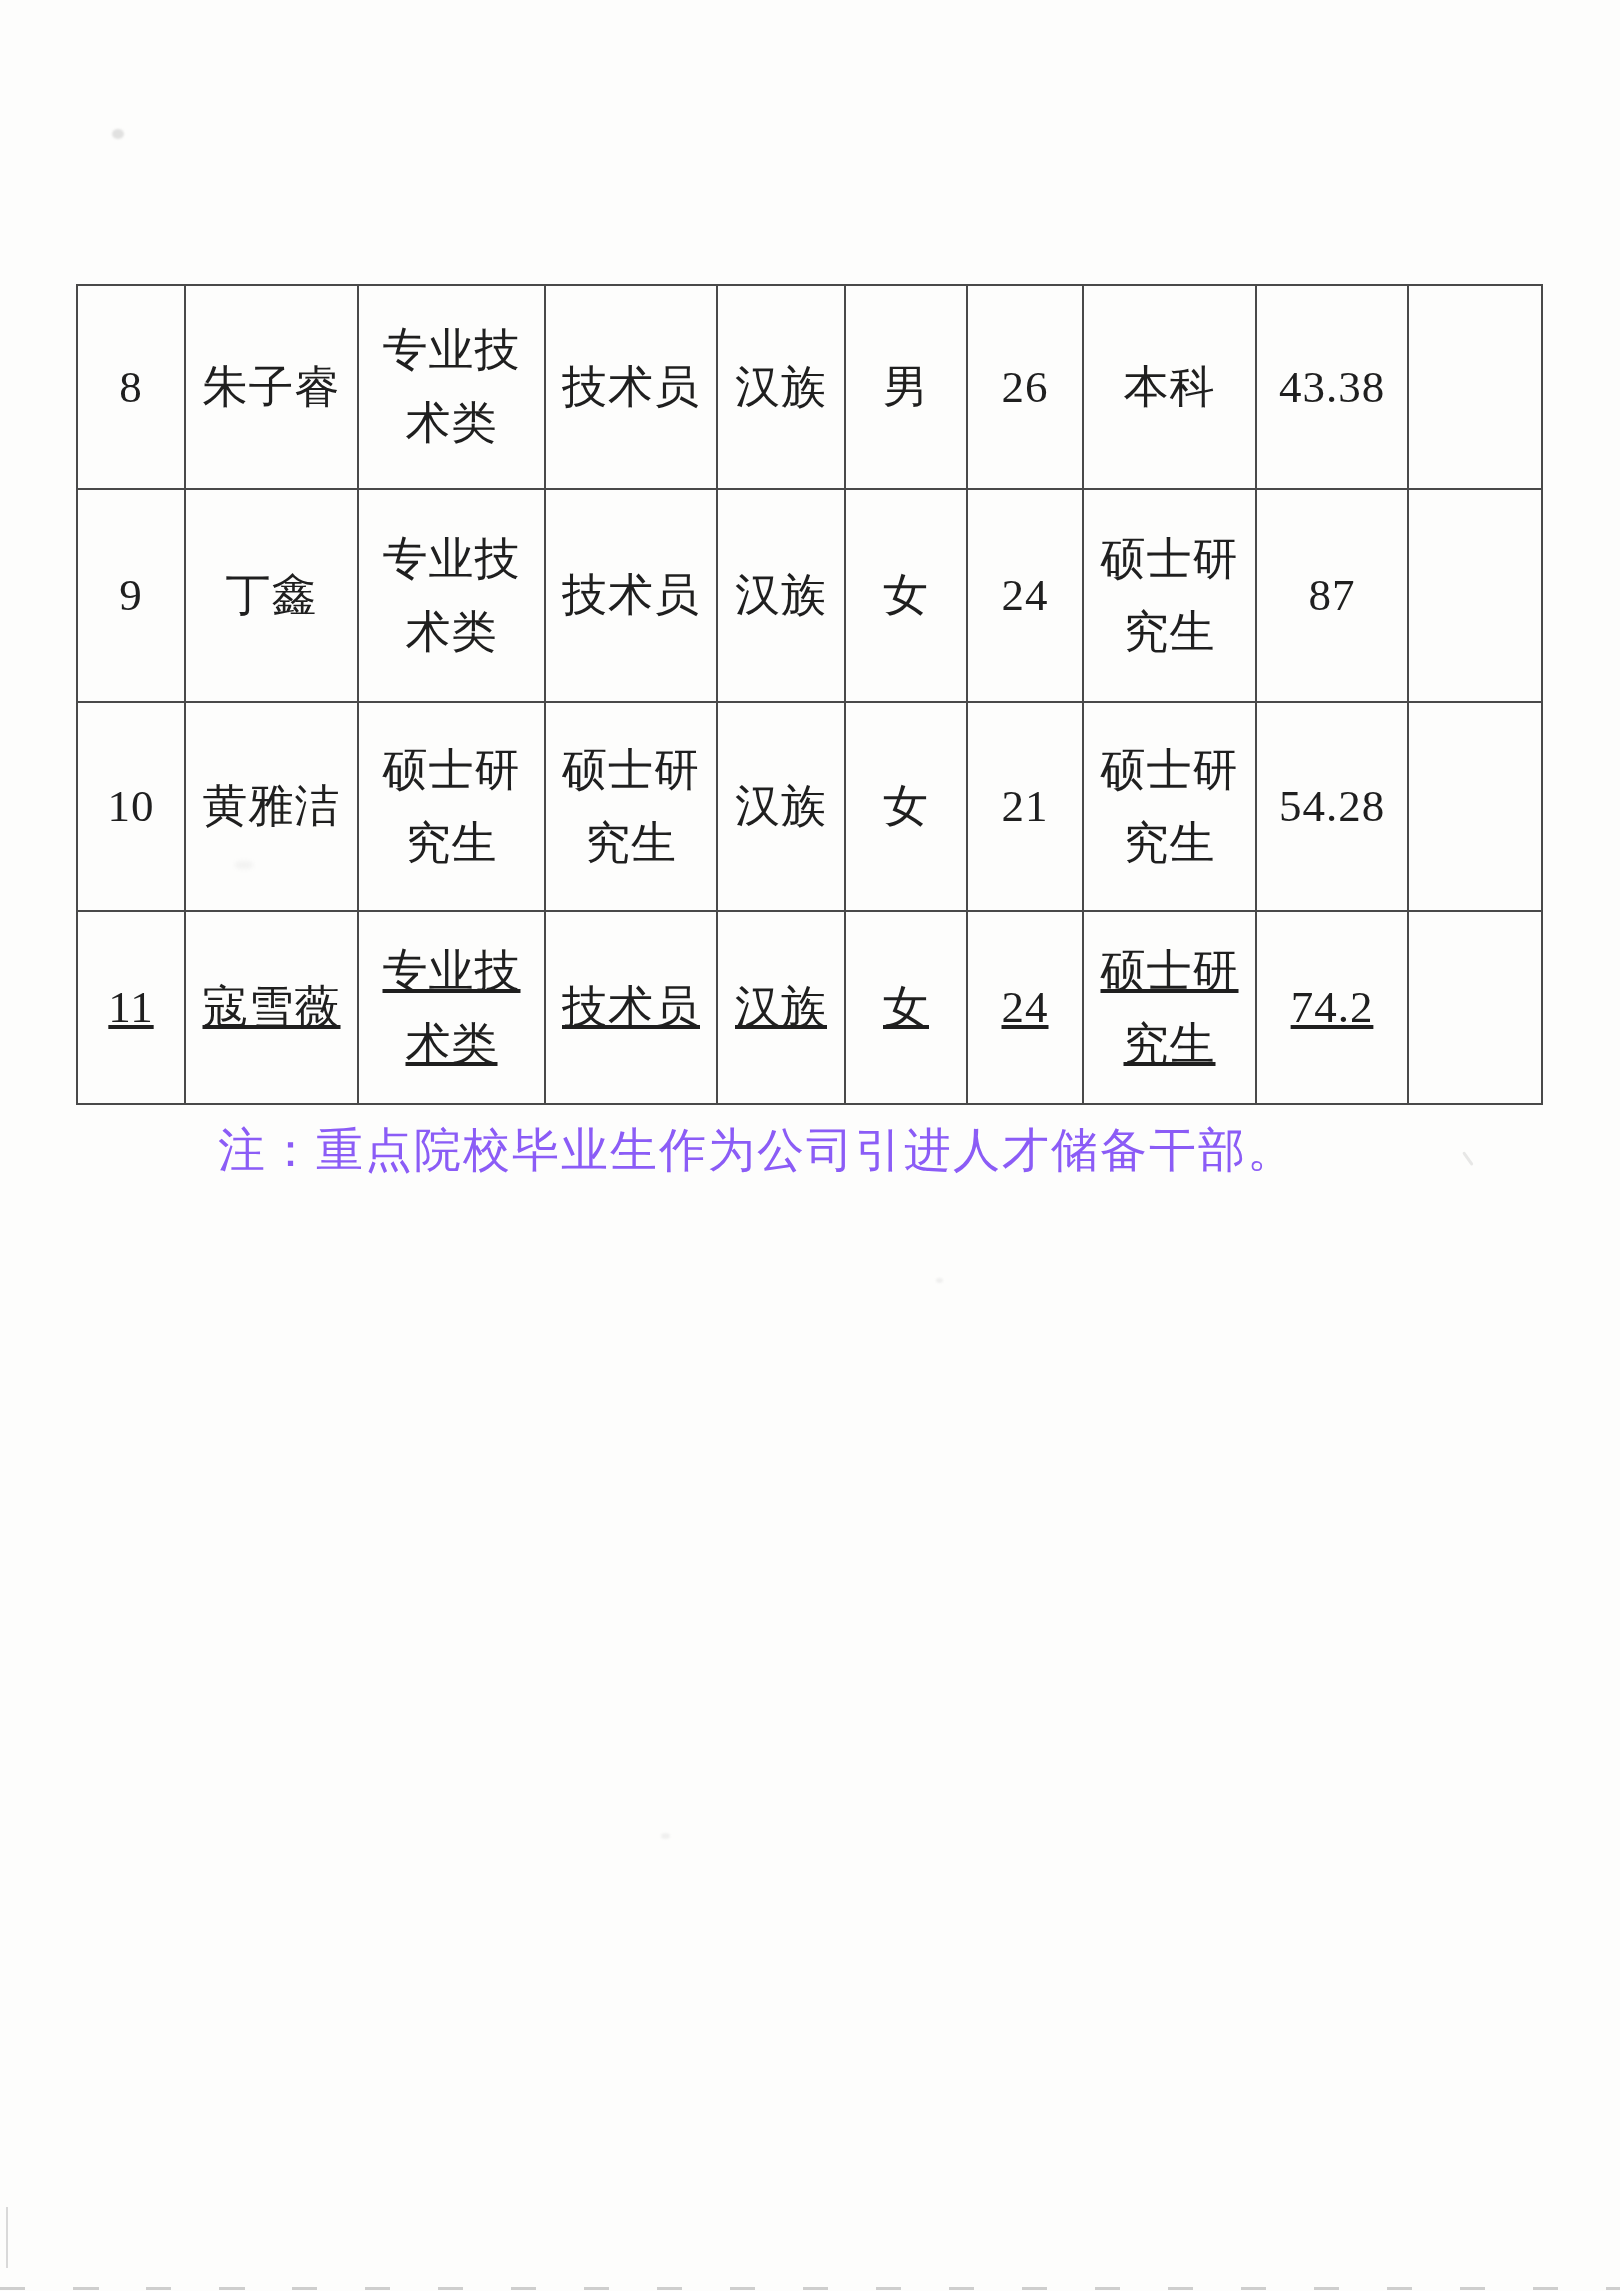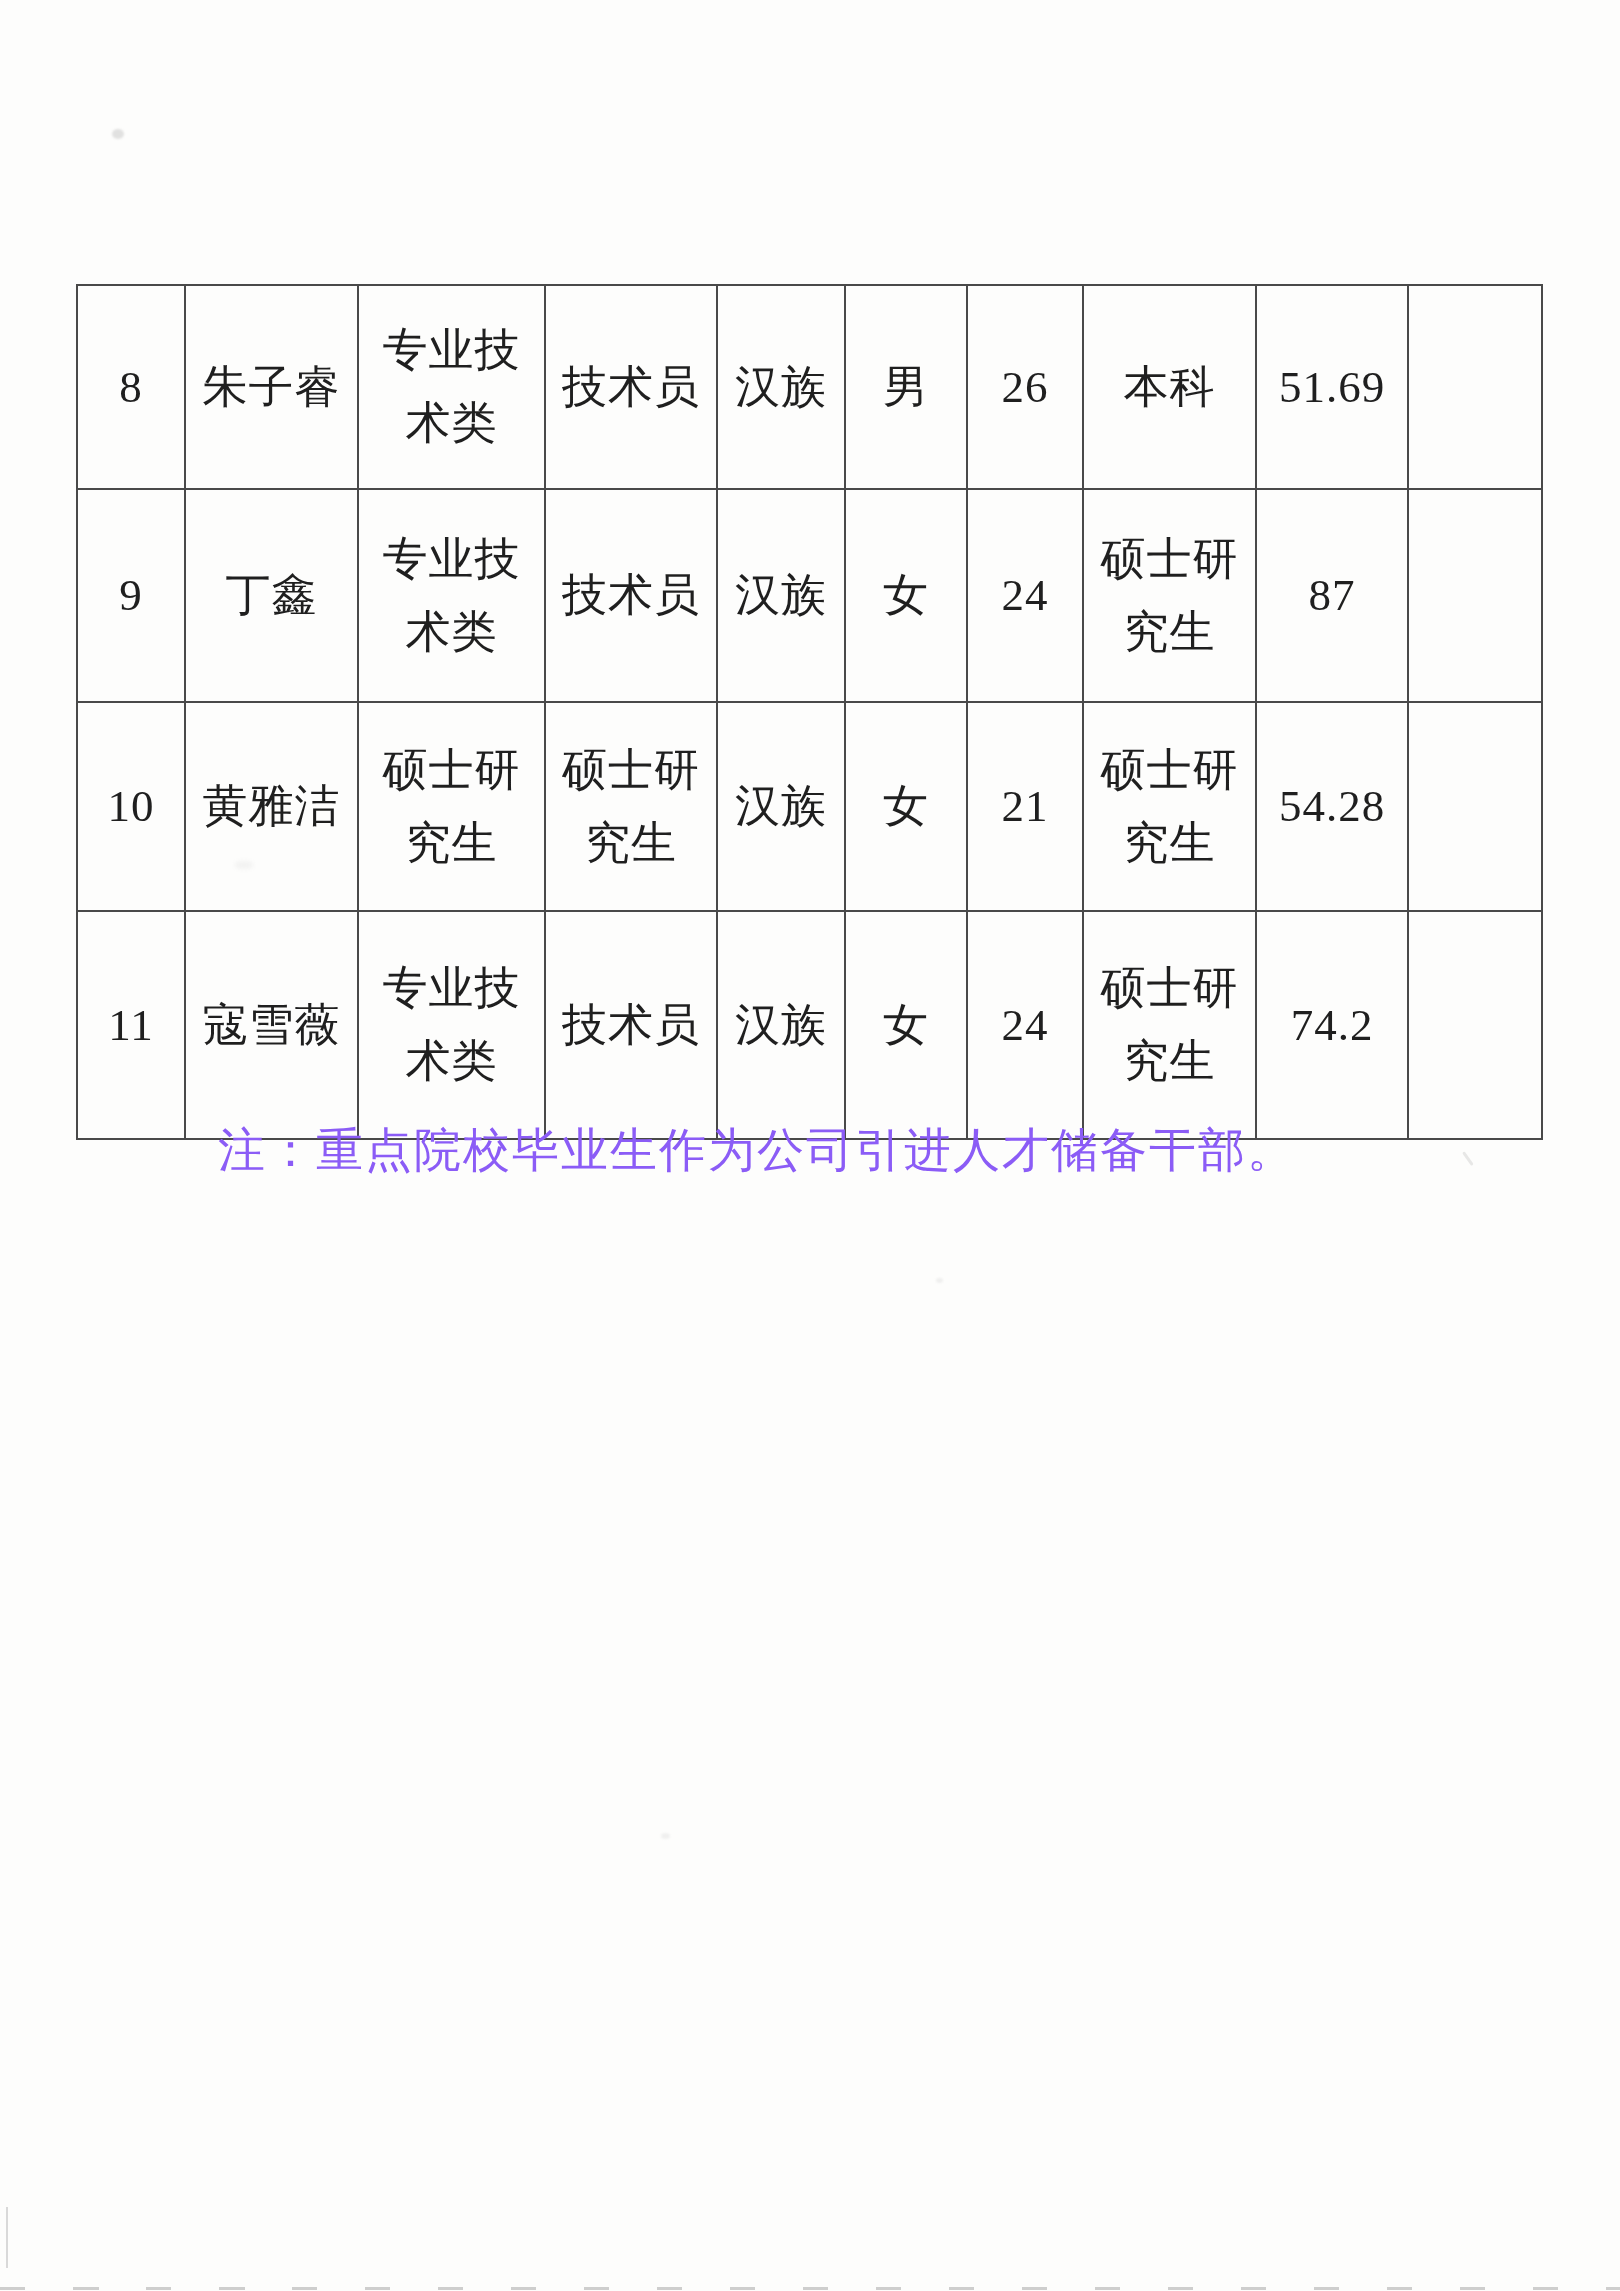--- a/index.html
+++ b/index.html
@@ -26,21 +26,21 @@
     vertical-align:middle;
     font-size:45px;
     line-height:1.62;
     padding:0 5.9px;
     word-break:break-all;
     letter-spacing:1px;
   }
   tr.r0{height:204px;}
   tr.r1{height:213px;}
   tr.r2{height:209px;padding-left:27px;}
-  tr.r3{height:228px;}
+  tr.r3{height:193px;text-decoration:underline;}
   col.c-index{width:108px;}
   col.c-name{width:173px;}
   col.c-category{width:187px;}
   col.c-position{width:172px;}
   col.c-ethnicity{width:128px;}
   col.c-gender{width:122px;}
   col.c-age{width:116px;}
   col.c-education{width:173px;}
   col.c-score{width:152px;}
   col.c-remark{width:134px;}
@@ -86,21 +86,21 @@
     <tbody>
       <tr class="r0">
         <td>8</td>
         <td>朱子睿</td>
         <td>专业技术类</td>
         <td>技术员</td>
         <td>汉族</td>
         <td>男</td>
         <td>26</td>
         <td>本科</td>
-        <td>51.69</td>
+        <td>43.38</td>
         <td></td>
       </tr>
       <tr class="r1">
         <td>9</td>
         <td>丁鑫</td>
         <td>专业技术类</td>
         <td>技术员</td>
         <td>汉族</td>
         <td>女</td>
         <td>24</td>

